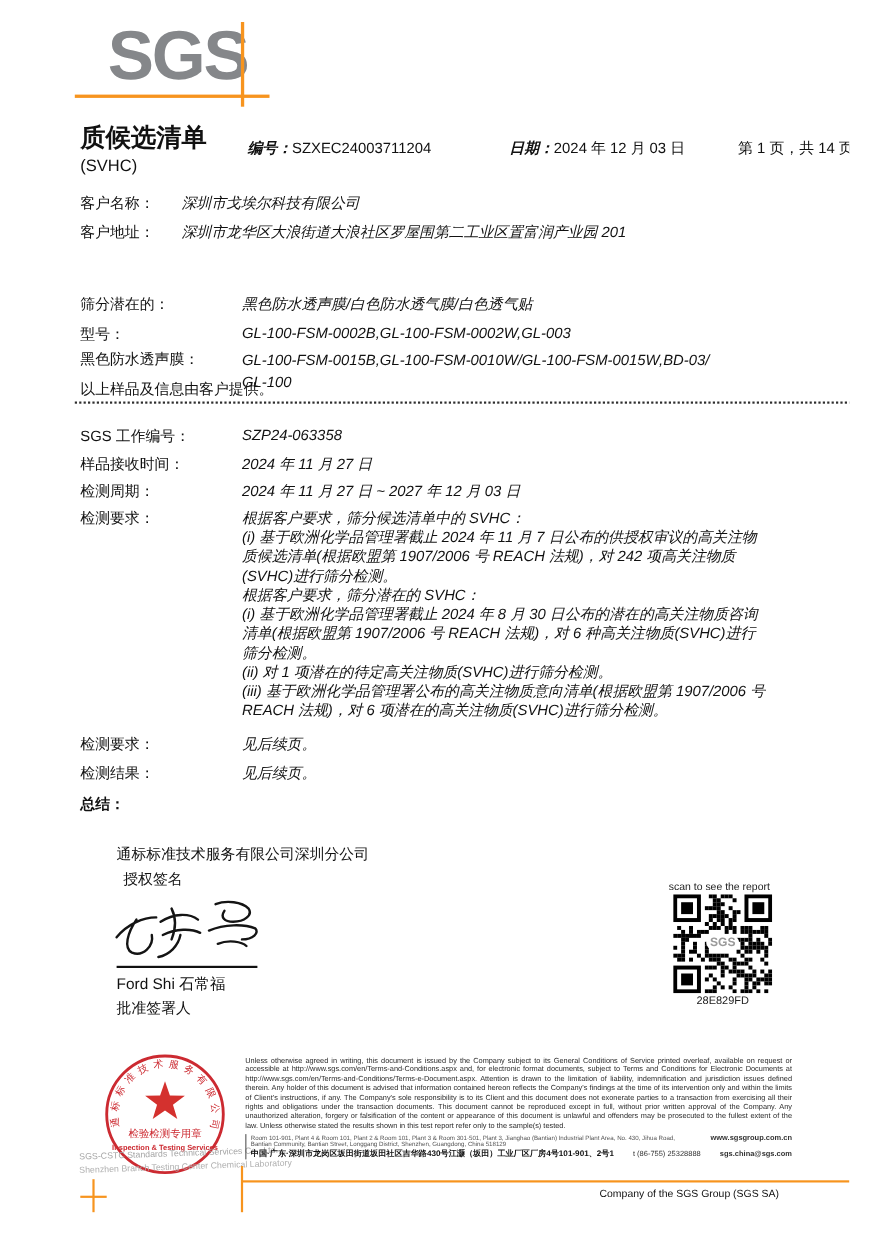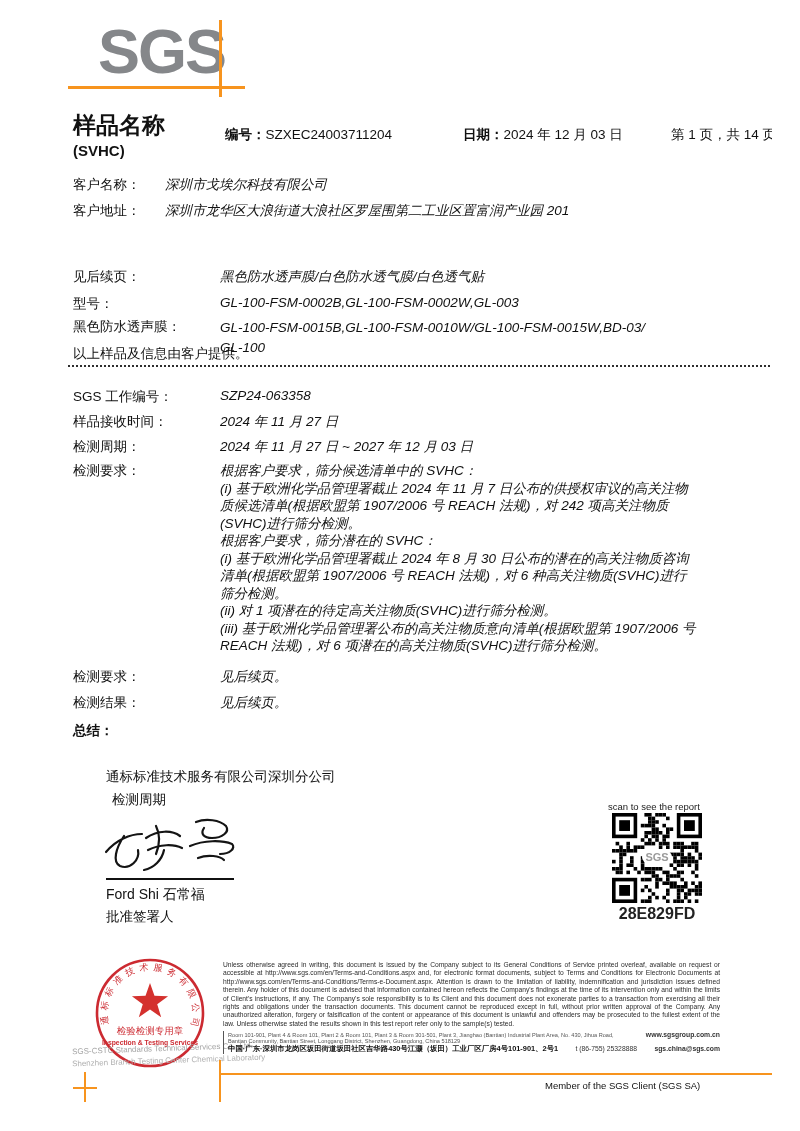--- a/index.html
+++ b/index.html
@@ -5,23 +5,23 @@
   html,body{margin:0;padding:0;background:#ffffff;}
   body{font-family:"Liberation Sans","DejaVu Sans",sans-serif;color:#111;}
   .page{position:relative;width:744px;height:1131px;background:#fff;overflow:hidden;margin:0 auto;}
 
   
   .logo{position:absolute;left:70px;top:20px;font-size:63px;font-weight:800;letter-spacing:-2px;color:#85878a;line-height:1;}
   .logo-hline{position:absolute;left:40px;top:86px;width:177px;height:2.5px;background:#F7941E;}
   .logo-vline{position:absolute;left:191px;top:20px;width:2.5px;height:77px;background:#F7941E;}
 
   .doc-title{position:absolute;left:45px;top:110px;font-size:23px;font-weight:bold;}
-  .doc-subtitle{position:absolute;left:45px;top:142px;font-size:15px;font-weight:bold;}
+  .doc-subtitle{position:absolute;left:45px;top:142px;font-size:15px;font-weight:normal;}
   .meta{position:absolute;top:126px;font-size:13.5px;white-space:nowrap;}
-  .meta b{font-weight:bold;}
+  .meta b{font-weight:bold;font-style:italic;}
 
   .kv{position:absolute;left:0;width:800px;font-size:13.5px;}
   .lbl{position:absolute;left:45px;white-space:nowrap;}
   .val{position:absolute;left:192px;width:545px;font-style:italic;}
   .val-near{left:137px;}
   .pre{white-space:pre-line;line-height:17.5px;}
   .note{position:absolute;left:45px;font-size:13.5px;}
   .dashes{position:absolute;left:40px;top:365px;width:722px;height:0;border-top:2px dotted #2e2e2e;}
   .bold{font-weight:bold;}
 
@@ -31,21 +31,21 @@
   .sig-svg{position:absolute;left:72px;top:804px;}
   .sig-line{position:absolute;left:78px;top:878px;width:128px;height:2px;background:#111;}
   .sig-name{position:absolute;left:78px;top:886px;font-size:14px;}
   .sig-role{position:absolute;left:78px;top:908px;font-size:13.5px;}
 
   
   .qr-caption{position:absolute;left:580px;top:801px;font-size:9.5px;color:#222;}
   .qr-box{position:absolute;left:584px;top:813px;width:90px;height:90px;}
   .qr-center{position:absolute;left:584px;top:847px;width:90px;text-align:center;}
   .qr-center span{background:#fff;color:#9a9a9a;font-weight:bold;font-size:11px;padding:0 3px;border-radius:6px;}
-  .qr-code{position:absolute;left:584px;top:905px;width:90px;text-align:center;font-size:16px;color:#222;font-weight:bold;}
+  .qr-code{position:absolute;left:584px;top:905px;width:90px;text-align:center;font-size:10px;color:#222;}
 
   
   .stamp-svg{position:absolute;left:52px;top:952px;}
   .stamp-en1{position:absolute;left:44px;top:1044px;font-size:8px;color:#a6a6a6;white-space:nowrap;transform:rotate(-2deg);}
   .stamp-en2{position:absolute;left:44px;top:1056px;font-size:8px;color:#b0b0b0;white-space:nowrap;transform:rotate(-2deg);}
 
   .foot{position:absolute;left:195px;top:961px;width:497px;}
   .legal{font-size:6.7px;line-height:8.4px;color:#2b2b2b;text-align:justify;}
   .attention{margin-top:2px;font-size:7.2px;line-height:8.6px;color:#F07D00;font-weight:bold;}
   .addr{margin-top:3px;border-left:1px solid #555;padding-left:4px;}
@@ -64,38 +64,38 @@
 </style>
 </head>
 <body>
 
 <div class="page">
 
   <div class="logo">SGS</div>
   <div class="logo-hline"></div>
   <div class="logo-vline"></div>
 
-  <div class="doc-title">样品名称</div>
+  <div class="doc-title">质候选清单</div>
   <div class="doc-subtitle">(SVHC)</div>
 
   <div class="meta" style="left:197px"><b>编号：</b><span>SZXEC24003711204</span></div>
   <div class="meta" style="left:435px"><b>日期：</b><span>2024 年 12 月 03 日</span></div>
   <div class="meta" style="left:643px">第 1 页，共 14 页</div>
 
   <div class="kv" style="top:176px">
     <span class="lbl">客户名称：</span>
     <span class="val val-near">深圳市戈埃尔科技有限公司</span>
   </div>
   <div class="kv" style="top:202px">
     <span class="lbl">客户地址：</span>
     <span class="val val-near">深圳市龙华区大浪街道大浪社区罗屋围第二工业区置富润产业园 201</span>
   </div>
 
   <div class="kv" style="top:268px">
-    <span class="lbl">见后续页：</span>
+    <span class="lbl">筛分潜在的：</span>
     <span class="val">黑色防水透声膜/白色防水透气膜/白色透气贴</span>
   </div>
   <div class="kv" style="top:295px">
     <span class="lbl">型号：</span>
     <span class="val">GL-100-FSM-0002B,GL-100-FSM-0002W,GL-003</span>
   </div>
   <div class="kv" style="top:318px">
     <span class="lbl">黑色防水透声膜：</span>
     <span class="val pre" style="line-height:20px">GL-100-FSM-0015B,GL-100-FSM-0010W/GL-100-FSM-0015W,BD-03/
  GL-100</span>
@@ -136,21 +136,21 @@
   </div>
   <div class="kv" style="top:694px">
     <span class="lbl">检测结果：</span>
     <span class="val">见后续页。</span>
   </div>
   <div class="kv bold" style="top:722px">
     <span class="lbl">总结：</span>
   </div>
 
   <div class="sig-company">通标标准技术服务有限公司深圳分公司</div>
-  <div class="sig-label">检测周期</div>
+  <div class="sig-label">授权签名</div>
   <svg class="sig-svg" width="150" height="74" viewBox="0 0 150 74">
     <g fill="none" stroke="#141414" stroke-width="2.2" stroke-linecap="round">
       <path d="M6,48 C16,36 30,30 42,30 M24,32 C16,44 12,58 20,62 C30,66 40,56 38,46"></path>
       <path d="M56,22 C60,30 60,40 56,50 M46,34 C58,26 72,26 80,32 M48,46 C60,40 74,40 82,44 M64,46 C62,56 54,64 44,66"></path>
       <path d="M96,18 C106,14 120,16 126,22 C130,28 122,34 112,34 C104,34 100,30 104,24 M90,42 C104,36 122,36 132,40 C136,44 130,50 120,50 M98,54 C108,50 120,52 124,56"></path>
     </g>
   </svg>
   <div class="sig-line"></div>
   <div class="sig-name">Ford Shi 石常福</div>
   <div class="sig-role">批准签署人</div>
@@ -391,15 +391,15 @@
         <span class="tel">t (86-755) 25328888</span>
         <span class="mail">sgs.china@sgs.com</span>
       </div>
     </div>
   </div>
 
   <div class="foot-rule"></div>
   <div class="foot-vtick"></div>
   <div class="cross-v"></div>
   <div class="cross-h"></div>
-  <div class="member">Member of the SGS Client (SGS SA)</div>
+  <div class="member">Company of the SGS Group (SGS SA)</div>
 
 </div>
 
 </body></html>

